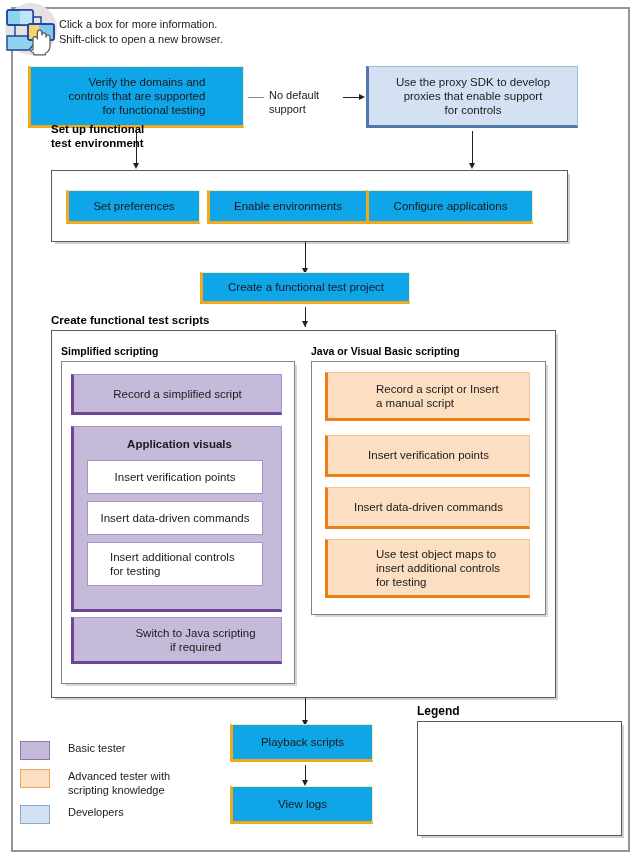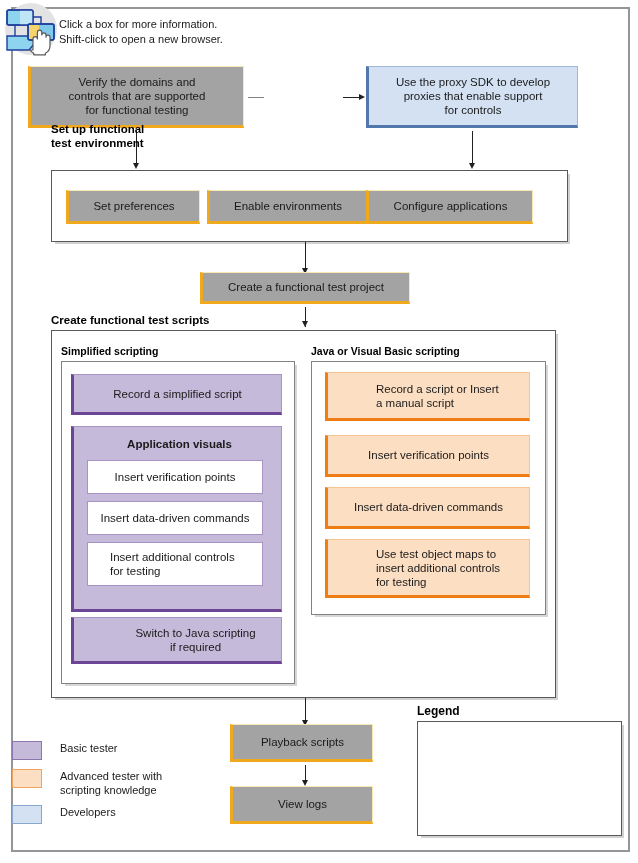--- a/index.html
+++ b/index.html
@@ -41,24 +41,25 @@
     justify-content: center;
     text-align: center;
     font-size: 11.5px;
     line-height: 14px;
     color: #1a1a1a;
     padding: 4px 8px;
   }
 
   
   .node.yellow {
-    background: #a3a3a3;
+    background: #0ea5e9;
     border: 1px solid #f7e9b0;
     border-left: 3px solid #f0a81e;
     border-bottom: 3px solid #f0a81e;
+    text-align: right;
   }
 
   
   .node.blue {
     background: #d3e1f3;
     border: 1px solid #9fb8d8;
     border-left: 3px solid #5277ad;
     border-bottom: 3px solid #5277ad;
   }
 
@@ -174,21 +175,21 @@
     width: 205px; height: 115px;
     background: #fff;
     border: 1px solid #58595b;
     box-shadow: 3px 3px 0 -1px rgba(0,0,0,0.18);
     box-sizing: border-box;
   }
   .legend-row {
     position: absolute;
     display: flex;
     align-items: flex-start;
-    left: 12px;
+    left: 20px;
   }
   .legend-swatch {
     width: 30px; height: 19px;
     box-sizing: border-box;
     flex: 0 0 auto;
     margin-right: 18px;
   }
   .legend-label {
     font-size: 11px;
     line-height: 13.5px;
@@ -229,20 +230,22 @@
 Shift-click to open a new browser.</div>
 
   <div class="node yellow" style="left:28px; top:66px; width:216px; height:62px;">
     <span class="lines">Verify the domains and
 controls that are supported
 for functional testing</span>
   </div>
 
   <div class="stub" style="left:248px; top:97px; width:16px;"></div>
 
+  <div class="plainlabel" style="left:269px; top:88px; width:80px;">No default
+support</div>
 
   <div class="hline" style="left:343px; top:97px; width:17px;"></div>
   <div class="arrowright" style="left:359px; top:93.5px;"></div>
 
   <div class="node blue" style="left:366px; top:66px; width:212px; height:62px;">
     <span class="lines">Use the proxy SDK to develop
 proxies that enable support
 for controls</span>
   </div>
 

